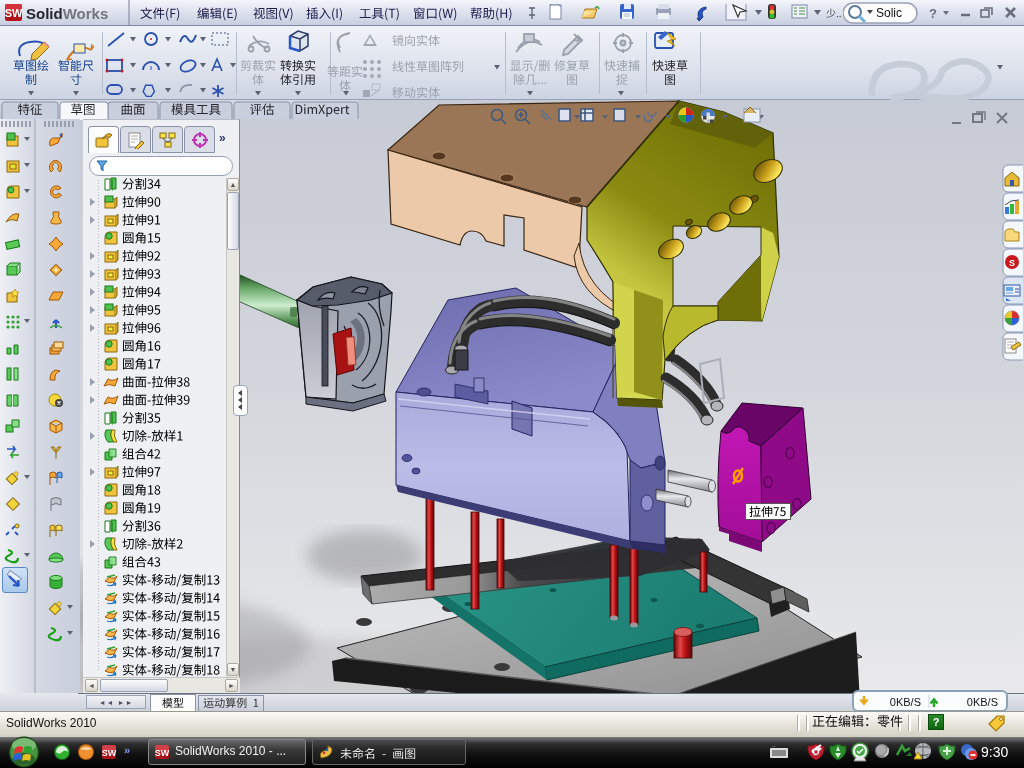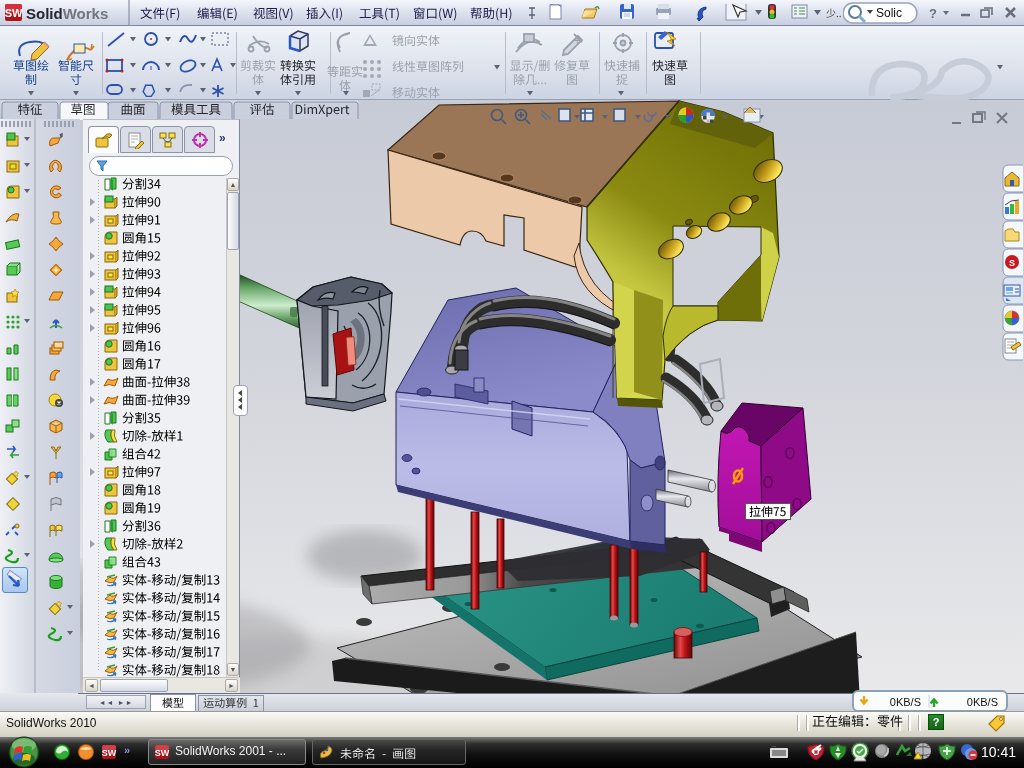--- a/index.html
+++ b/index.html
@@ -1057,21 +1057,21 @@
       <rect x="50" y="3" width="14" height="6" rx="2" fill="#d04048"></rect>
       <text x="57" y="14" font-size="9" font-weight="bold" fill="#fff" text-anchor="middle" font-family="Liberation Sans">SW</text>
 <text x="72" y="12" font-size="11" font-weight="bold" fill="#8898e8" font-family="Liberation Sans">»</text>
 </svg>
 <div class="abs" style="left:148px;top:739px;width:158px;height:26px;background:linear-gradient(#6a6a6a,#3a3a3a 40%,#222);border:1px solid #888;border-radius:3px"></div>
 <svg class="abs" style="left:154px;top:744px" width="16" height="16" viewBox="0 0 16 16">
       <rect x="1" y="1" width="14" height="14" rx="2" fill="#a81218"></rect>
       <rect x="1" y="1" width="14" height="6" rx="2" fill="#d04048"></rect>
       <text x="8" y="12" font-size="9" font-weight="bold" fill="#fff" text-anchor="middle" font-family="Liberation Sans">SW</text>
     </svg>
-<div class="abs" style="left:175px;top:744px;font-size:12px;color:#f2f2f2">SolidWorks 2001 - ...</div>
+<div class="abs" style="left:175px;top:744px;font-size:12px;color:#f2f2f2">SolidWorks 2010 - ...</div>
 <div class="abs" style="left:312px;top:739px;width:154px;height:26px;background:linear-gradient(#4a4a4a,#262626 40%,#161616);border:1px solid #666;border-radius:3px"></div>
 <svg class="abs" style="left:318px;top:744px" width="16" height="16" viewBox="0 0 16 16">
       <path d="M3,14 q-2,-6 3,-7 q5,-1 4,-5 q6,2 3,7 q-2,4 -10,5 z" fill="#e8c048" stroke="#8a6a10"></path>
       <circle cx="6" cy="9" r="1.3" fill="#d03030"></circle>
       <circle cx="9" cy="6" r="1.3" fill="#3060d0"></circle>
     </svg>
 
 <svg class="abs" style="left:768px;top:742px" width="232" height="22" viewBox="0 0 232 22" font-family="Liberation Sans">
 <rect x="2" y="6" width="18" height="10" rx="1" fill="#ddd"></rect>
       <g stroke="#333" stroke-width="1">
@@ -1114,21 +1114,21 @@
         <path d="M9,2 q4,3 8,2 q1,10 -8,14 q-9,-4 -8,-14 q4,1 8,-2" fill="#48a048" stroke="#206020"></path>
         <path d="M9,5 v8 m-4,-4 h8" stroke="#d8f8d8" stroke-width="2"></path>
       </g>
 <g transform="translate(192,0)">
         <circle cx="7" cy="8" r="6" fill="#3a68c8"></circle>
         <circle cx="11" cy="12" r="6" fill="#6a98e8"></circle>
         <circle cx="13" cy="13" r="4.5" fill="#e03030"></circle>
         <path d="M10.5,13 h5" stroke="#fff" stroke-width="1.8"></path>
       </g>
 </svg>
-<div class="abs" style="left:981px;top:744px;font-size:14px;color:#fff">10:41</div>
+<div class="abs" style="left:981px;top:744px;font-size:14px;color:#fff">9:30</div>
 
 <svg class="abs" style="left:1000px;top:164px" width="24" height="200" viewBox="0 0 24 200">
 <g stroke="#8a98b8" stroke-width="1">
 <path d="M23,1 h-14 q-6,0 -6,6 v15 q0,6 6,6 h14" fill="#f4f7fb"></path>
 <path d="M23,29 h-14 q-6,0 -6,6 v15 q0,6 6,6 h14" fill="#f4f7fb"></path>
 <path d="M23,57 h-14 q-6,0 -6,6 v15 q0,6 6,6 h14" fill="#f4f7fb"></path>
 <path d="M23,85 h-14 q-6,0 -6,6 v15 q0,6 6,6 h14" fill="#f4f7fb"></path>
 <path d="M23,113 h-14 q-6,0 -6,6 v15 q0,6 6,6 h14" fill="#dde7f4"></path>
 <path d="M23,141 h-14 q-6,0 -6,6 v15 q0,6 6,6 h14" fill="#f4f7fb"></path>
 <path d="M23,169 h-14 q-6,0 -6,6 v15 q0,6 6,6 h14" fill="#f4f7fb"></path>

